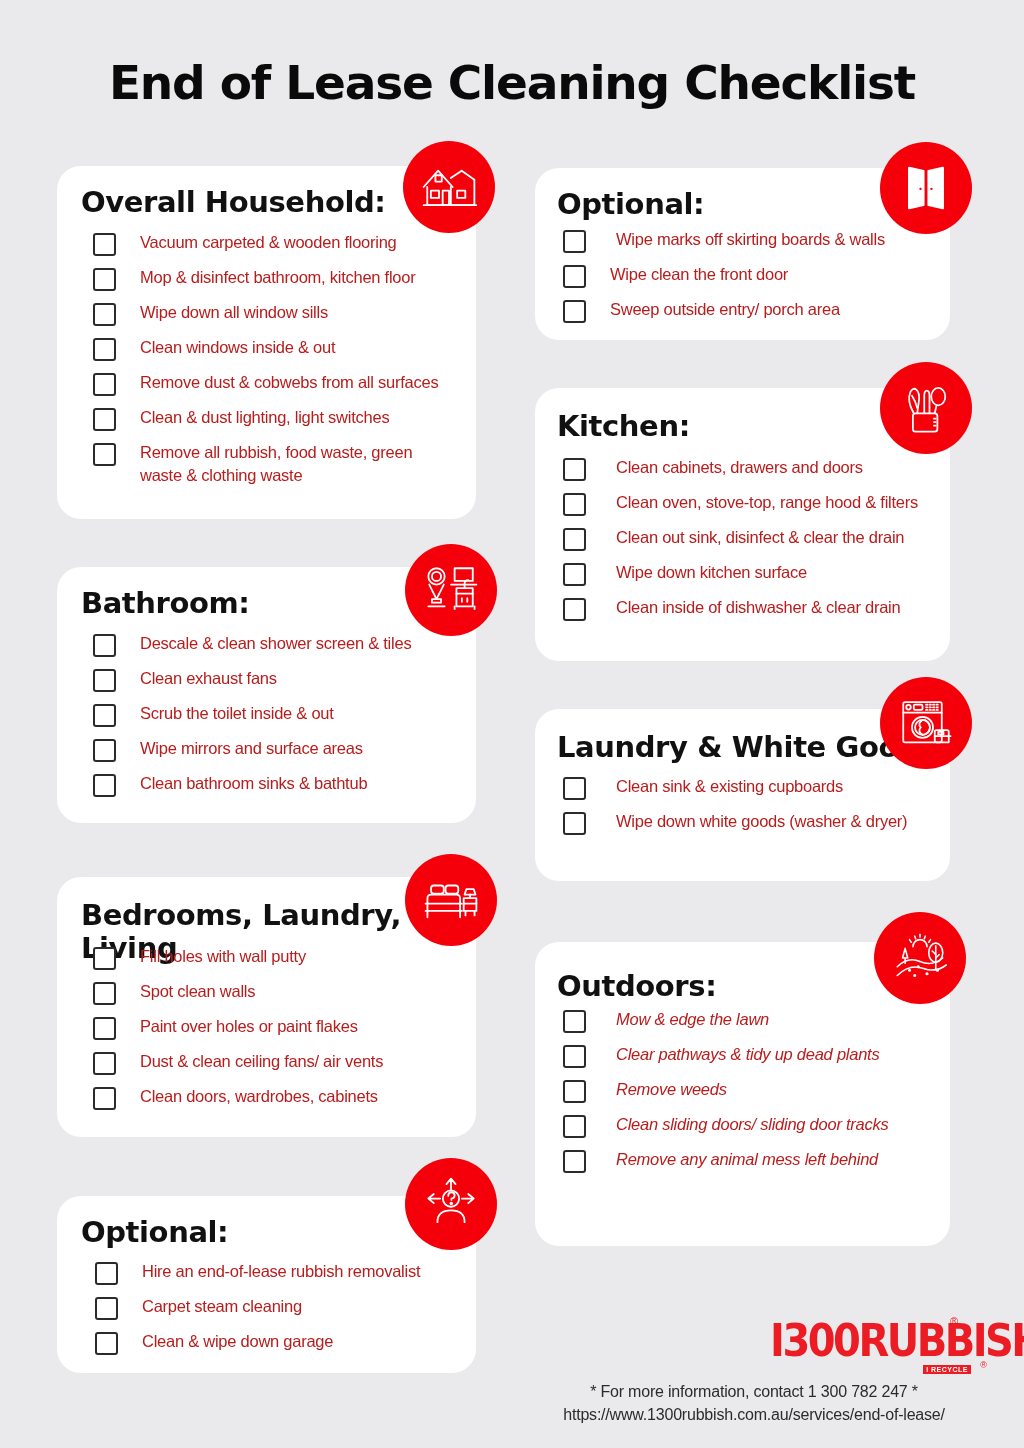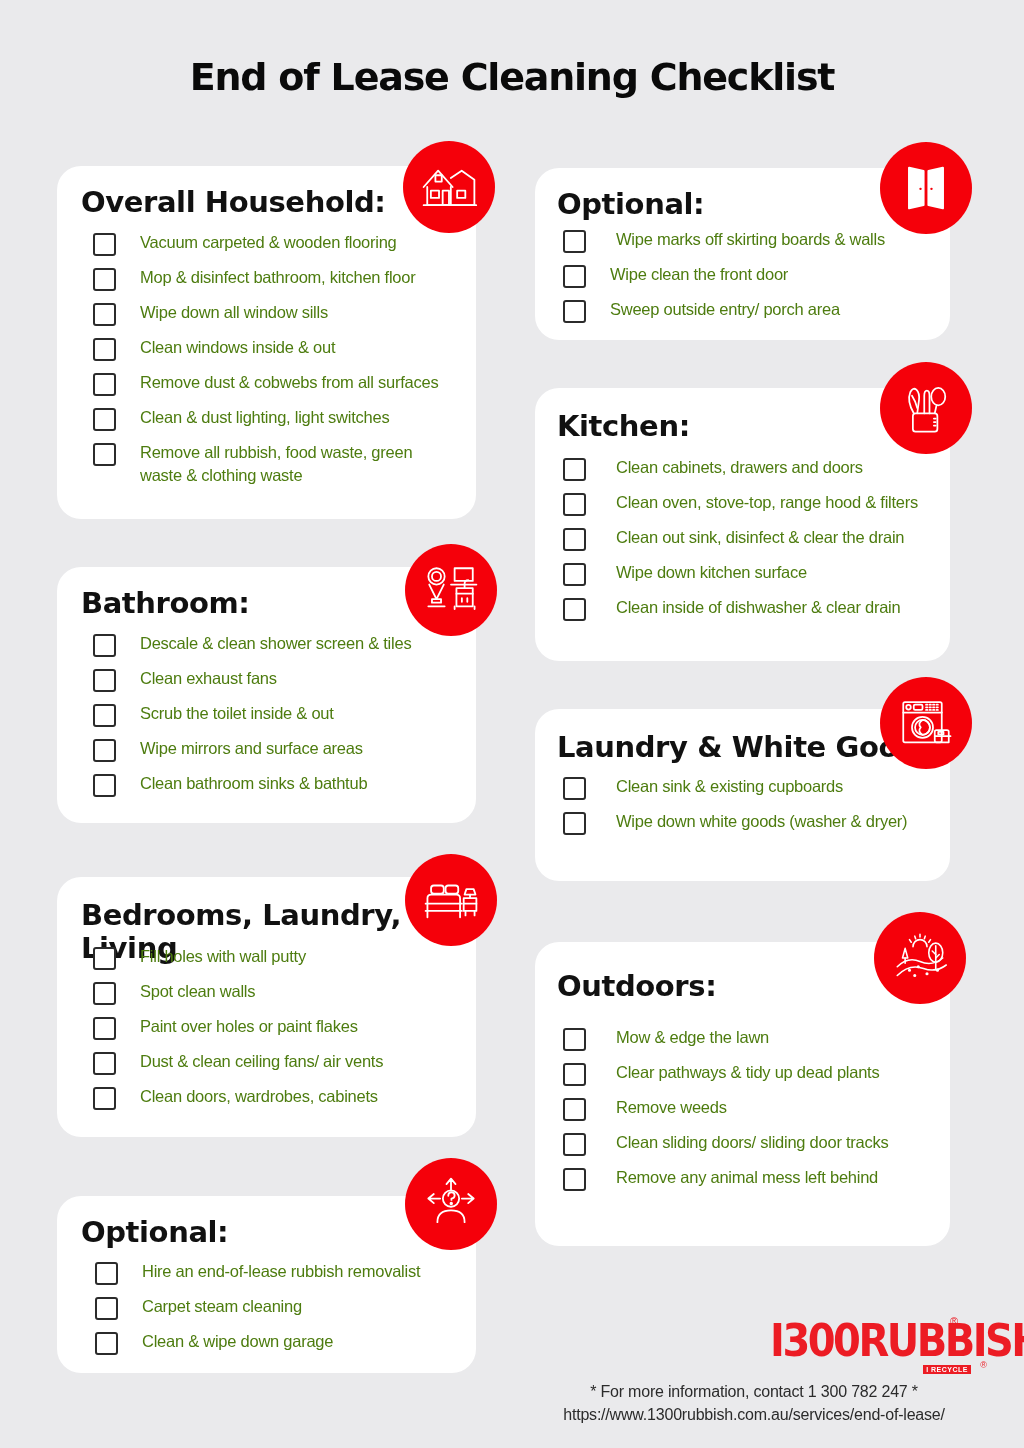--- a/index.html
+++ b/index.html
@@ -18,21 +18,21 @@
   }
 
   
   .page-title {
     position: absolute;
     top: 57px;
     left: 0;
     width: 1024px;
     text-align: center;
     font-family: "DejaVu Sans", sans-serif;
-    font-size: 38px;
+    font-size: 47px;
     font-weight: 700;
     letter-spacing: -1.2px;
     color: #0a0a0a;
     line-height: 1.1;
   }
 
   
   .card {
     position: absolute;
     background: #ffffff;
@@ -65,21 +65,21 @@
     flex: 0 0 auto;
     width: 19px;
     height: 19px;
     border: 2px solid #2b2b2b;
     border-radius: 3px;
     background: #ffffff;
     margin-top: 2px;
   }
   .item-text {
     font-size: 16.5px;
-    color: #4d7c0f;
+    color: #b91c1c;
     line-height: 1.42;
     letter-spacing: -0.25px;
     margin-left: 24px;
   }
   .indent .item-text { margin-left: 30px; }
 
   
   .icon-badge {
     position: absolute;
     width: 92px;
@@ -404,21 +404,21 @@
     <circle cx="28" cy="37" r="8.5"></circle>
     <path d="M28 28.5 a8.5 8.5 0 0 1 0 17 q-6 -4 -2 -8.5 q-4 -4.5 2 -8.5 z"></path>
     <path d="M44 40 h12 q2 0 2 2 v12 H44 q-2 0 -2 -2 V42 q0 -2 2 -2 z"></path>
     <path d="M42 47 h18"></path>
     <rect x="46" y="42" width="6" height="3"></rect>
   </svg>
 </div>
 
 <div class="card" style="left:535px; top:942px; width:415px; height:304px;">
   <div class="card-head" style="position:absolute; left:22px; top:28px;">Outdoors:</div>
-  <ul class="check-list" style="position:absolute; left:28px; top:84px; width:370px;">
+  <ul class="check-list" style="position:absolute; left:28px; top:66px; width:370px;font-style:italic;">
     <li class="indent">
       <span class="cbox"></span>
       <span class="item-text">Mow &amp; edge the lawn</span>
     </li>
     <li class="indent">
       <span class="cbox"></span>
       <span class="item-text">Clear pathways &amp; tidy up dead plants</span>
     </li>
     <li class="indent">
       <span class="cbox"></span>

